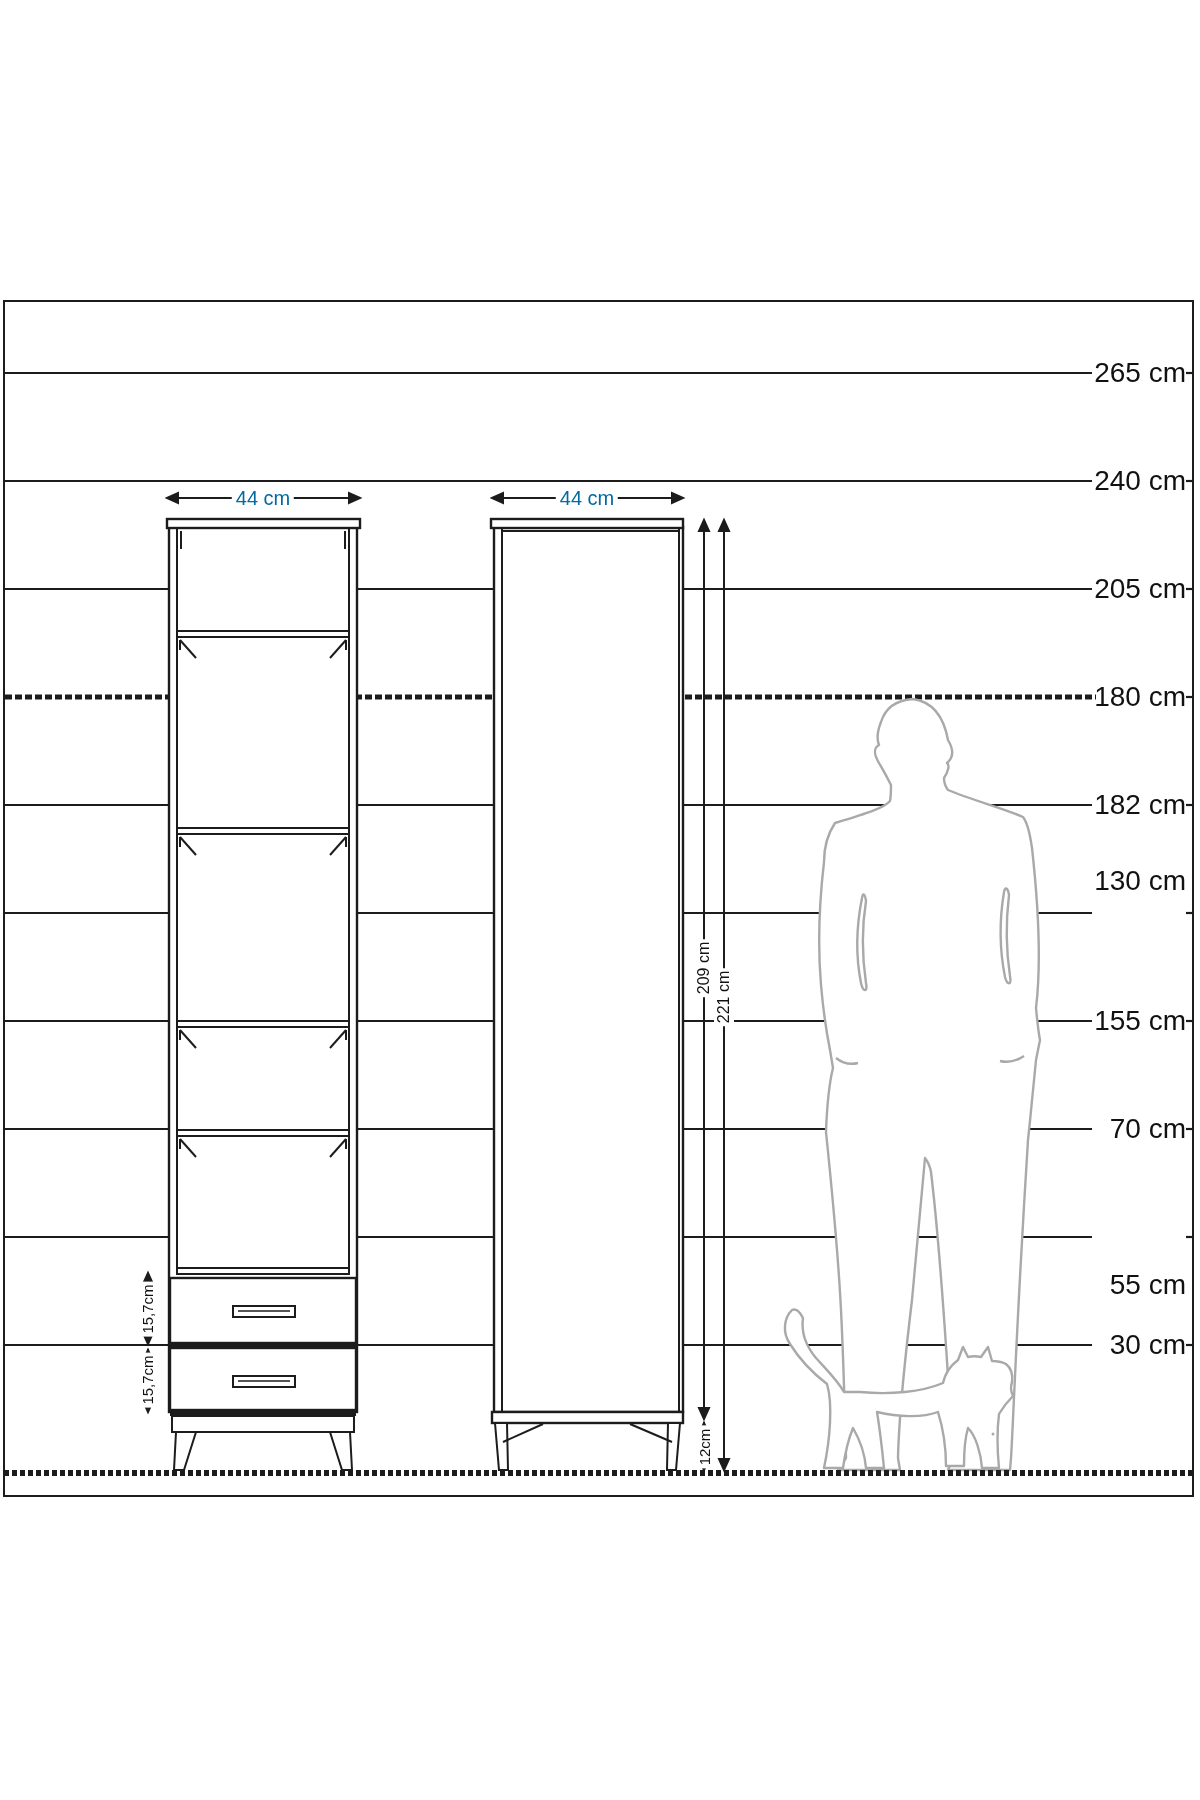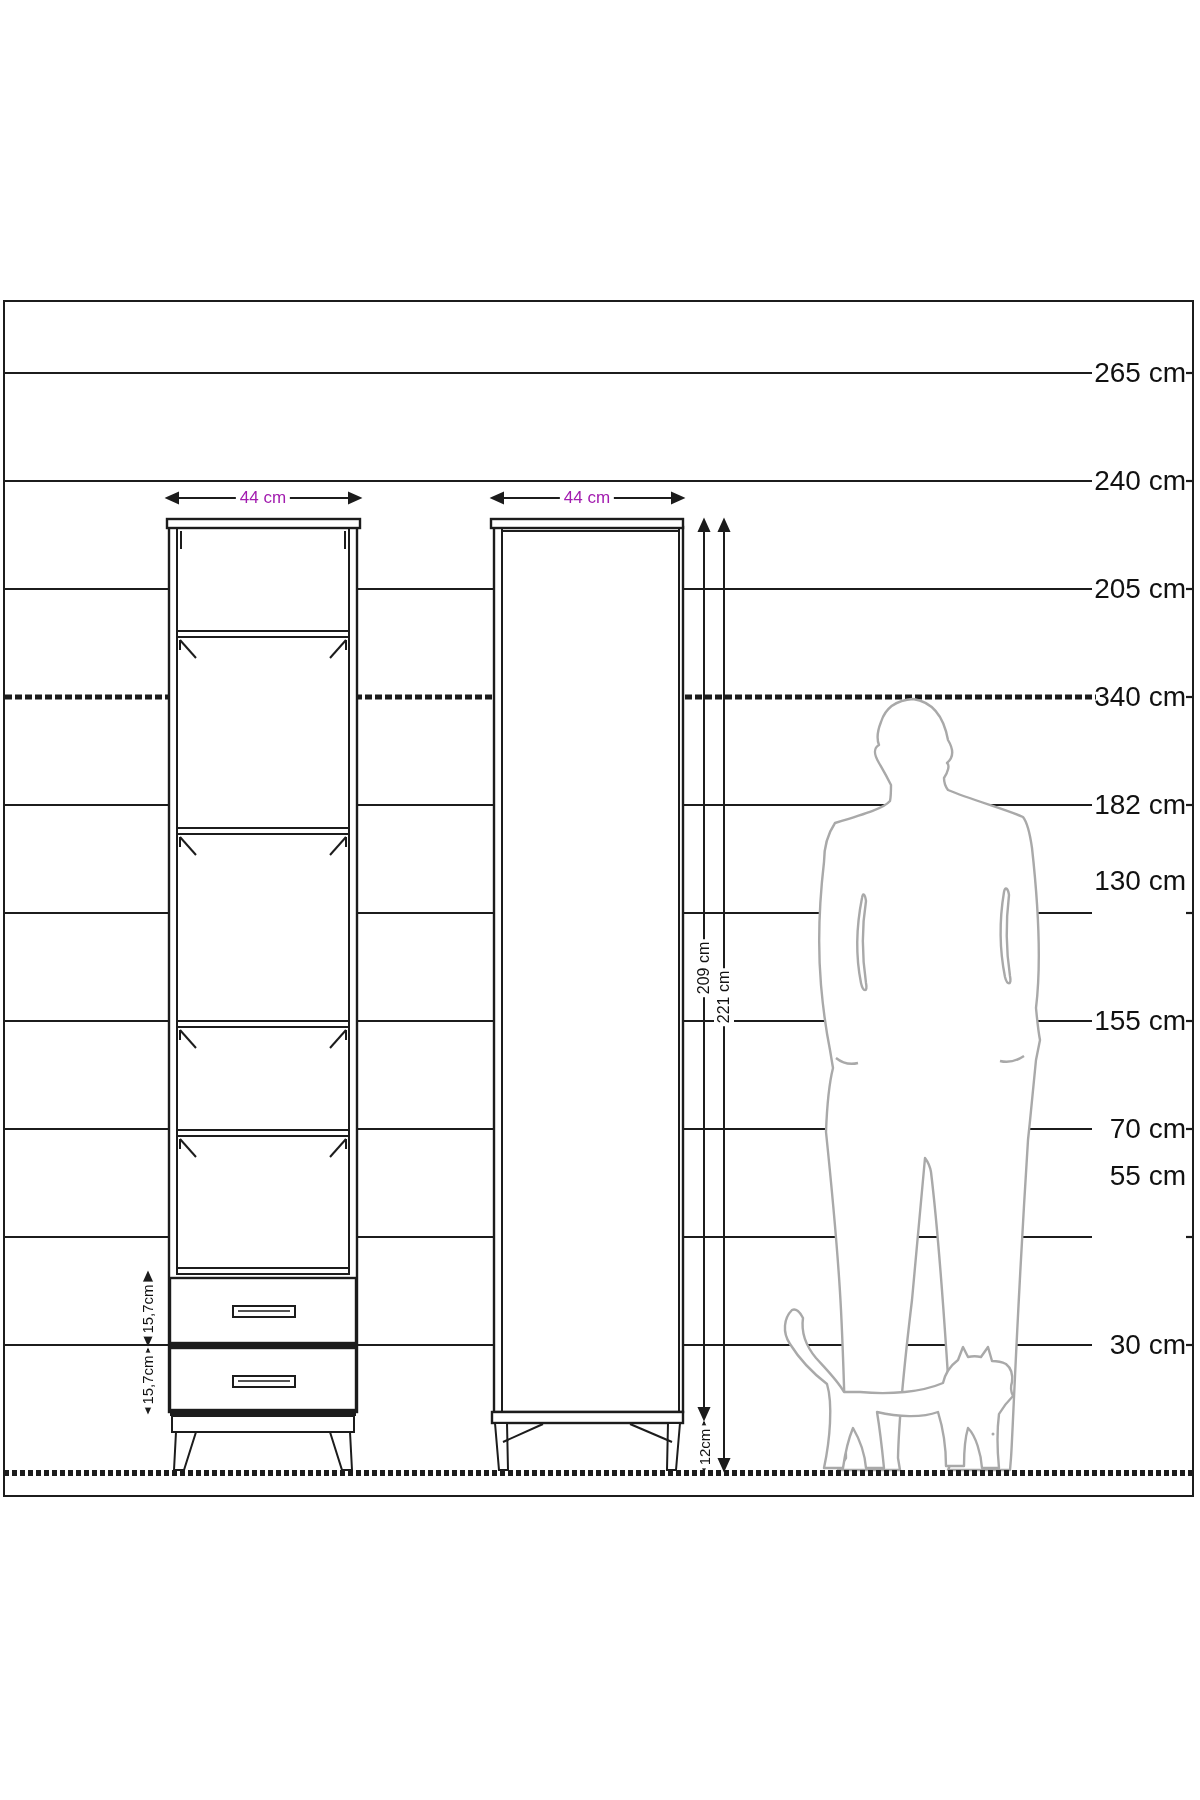--- a/index.html
+++ b/index.html
@@ -2,21 +2,21 @@
 <html><head>
 <meta charset="utf-8">
 <style>
   html,body{margin:0;padding:0;background:#ffffff;}
   .page{position:relative;width:1200px;height:1800px;background:#ffffff;overflow:hidden;
         font-family:"Liberation Sans", sans-serif;color:#111;}
   svg{position:absolute;left:0;top:0;z-index:1;}
   .labels{position:absolute;left:0;top:0;width:1200px;height:1800px;z-index:2;pointer-events:none;}
   .ruler-label{position:absolute;right:14px;height:34px;line-height:34px;text-align:left;
                font-size:28px;color:#111;white-space:nowrap;}
-  .dim-label{position:absolute;transform:translate(-50%,-50%);font-size:17px;color:#a21caf;
+  .dim-label{position:absolute;transform:translate(-50%,-50%);font-size:20px;color:#0369a1;
              background:#fff;padding:0 4px;white-space:nowrap;}
   .dim-label-rot{position:absolute;transform:translate(-50%,-50%) rotate(-90deg);font-size:16px;
              color:#111;background:#fff;padding:1px 3px;white-space:nowrap;}
   .dim-label-rot.small{font-size:15px;}
 </style>
 </head>
 <body>
 
 <div class="page">
 
@@ -198,26 +198,26 @@
       <polygon points="148,1412 143,1401 153,1401"></polygon>
     </g>
 
     <line x1="4" y1="1473" x2="1193" y2="1473" stroke="#1c1c1c" stroke-width="6" stroke-dasharray="5 3"></line>
   </svg>
 
   <div class="labels">
     <div class="ruler-label" style="top:356px">265 cm</div>
     <div class="ruler-label" style="top:464px">240 cm</div>
     <div class="ruler-label" style="top:572px">205 cm</div>
-    <div class="ruler-label" style="top:680px">340 cm</div>
+    <div class="ruler-label" style="top:680px">180 cm</div>
     <div class="ruler-label" style="top:788px">182 cm</div>
     <div class="ruler-label" style="top:864px">130 cm</div>
     <div class="ruler-label" style="top:1004px">155 cm</div>
     <div class="ruler-label" style="top:1112px">70 cm</div>
-    <div class="ruler-label" style="top:1159px">55 cm</div>
+    <div class="ruler-label" style="top:1268px">55 cm</div>
     <div class="ruler-label" style="top:1328px">30 cm</div>
 
     <div class="dim-label" style="left:263px;top:498px">44 cm</div>
     <div class="dim-label" style="left:587px;top:498px">44 cm</div>
 
     <div class="dim-label-rot" style="left:704px;top:968px">209 cm</div>
     <div class="dim-label-rot" style="left:724px;top:997px">221 cm</div>
     <div class="dim-label-rot small" style="left:704px;top:1447px">12cm</div>
     <div class="dim-label-rot small" style="left:147px;top:1309px">15,7cm</div>
     <div class="dim-label-rot small" style="left:147px;top:1380px">15,7cm</div>

